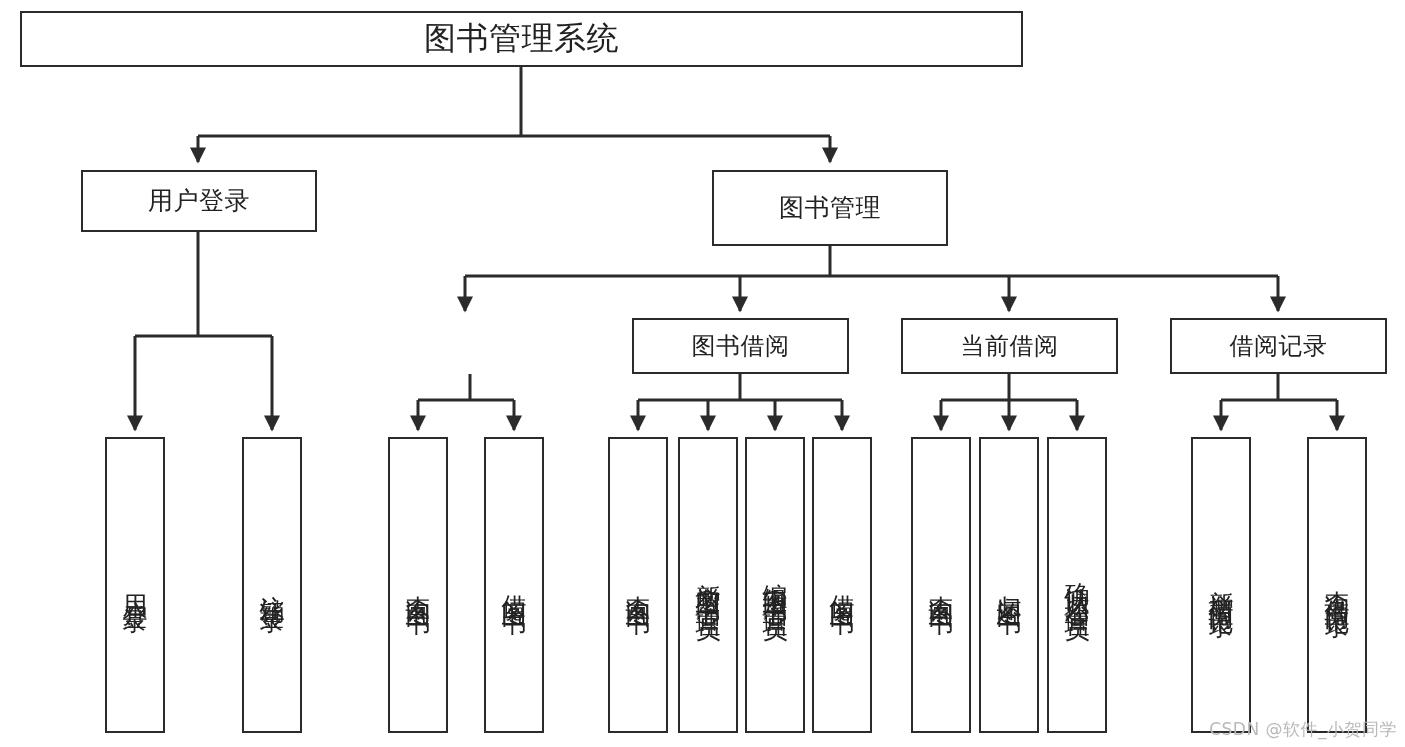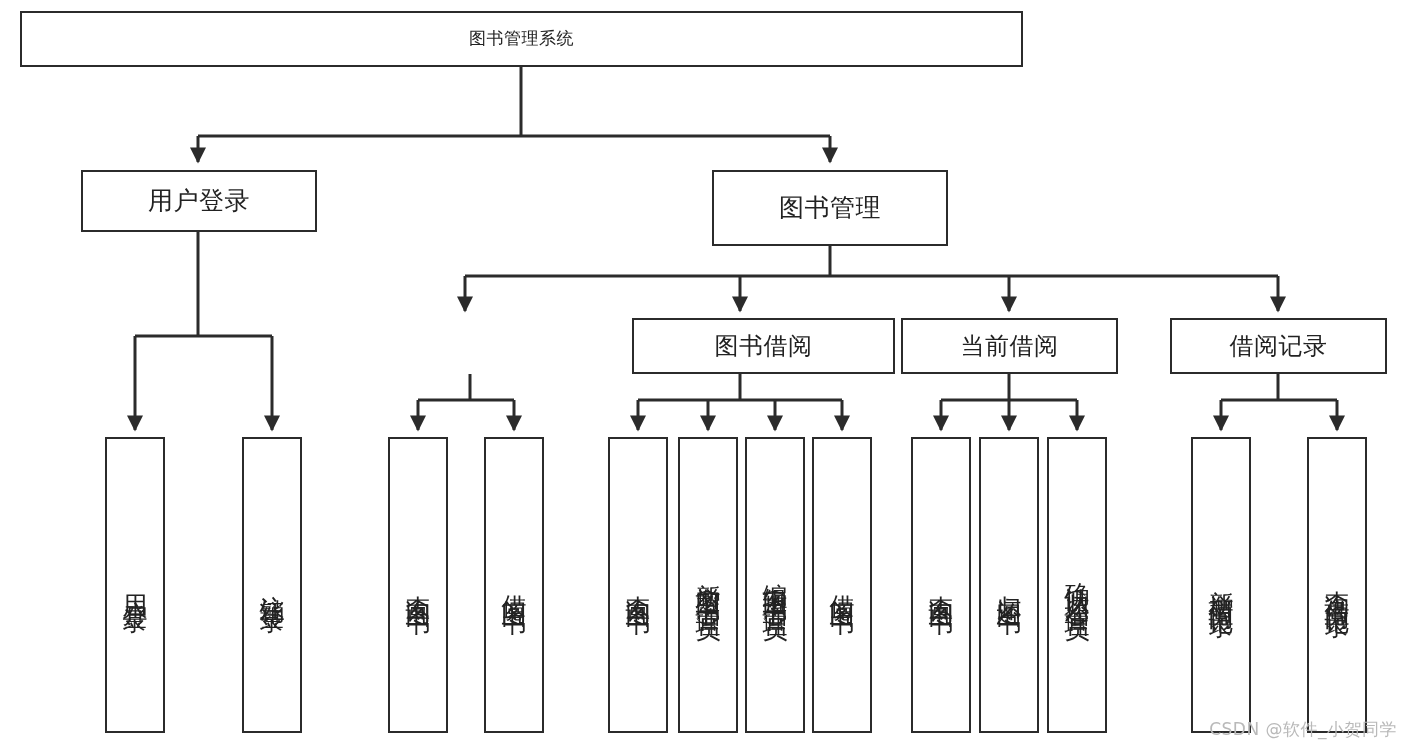--- a/index.html
+++ b/index.html
@@ -40,21 +40,21 @@
     text-align: center;
     line-height: 1.12;
     white-space: nowrap;
   }
   
   .node.horiz .lbl {
     font-size: 25px;
     letter-spacing: 0.5px;
   }
   .node.root .lbl {
-    font-size: 17px;
+    font-size: 32px;
   }
   .node.group .lbl {
     font-size: 24px;
   }
   
   .node.leaf {
     align-items: center;
     justify-content: center;
   }
   .node.leaf .lbl {
@@ -138,21 +138,21 @@
 
   <div class="node horiz" style="left:81px; top:170px; width:236px; height:62px;">
     <span class="lbl">用户登录</span>
   </div>
 
   <div class="node horiz" style="left:712px; top:170px; width:236px; height:76px;">
     <span class="lbl">图书管理</span>
   </div>
 
 
-  <div class="node group horiz" style="left:632px; top:318px; width:263px; height:56px;">
+  <div class="node group horiz" style="left:632px; top:318px; width:217px; height:56px;">
     <span class="lbl">图书借阅</span>
   </div>
 
   <div class="node group horiz" style="left:1170px; top:318px; width:217px; height:56px;">
     <span class="lbl">借阅记录</span>
   </div>
 
   <div class="node group horiz" style="left:901px; top:318px; width:217px; height:56px;">
     <span class="lbl">当前借阅</span>
   </div>

